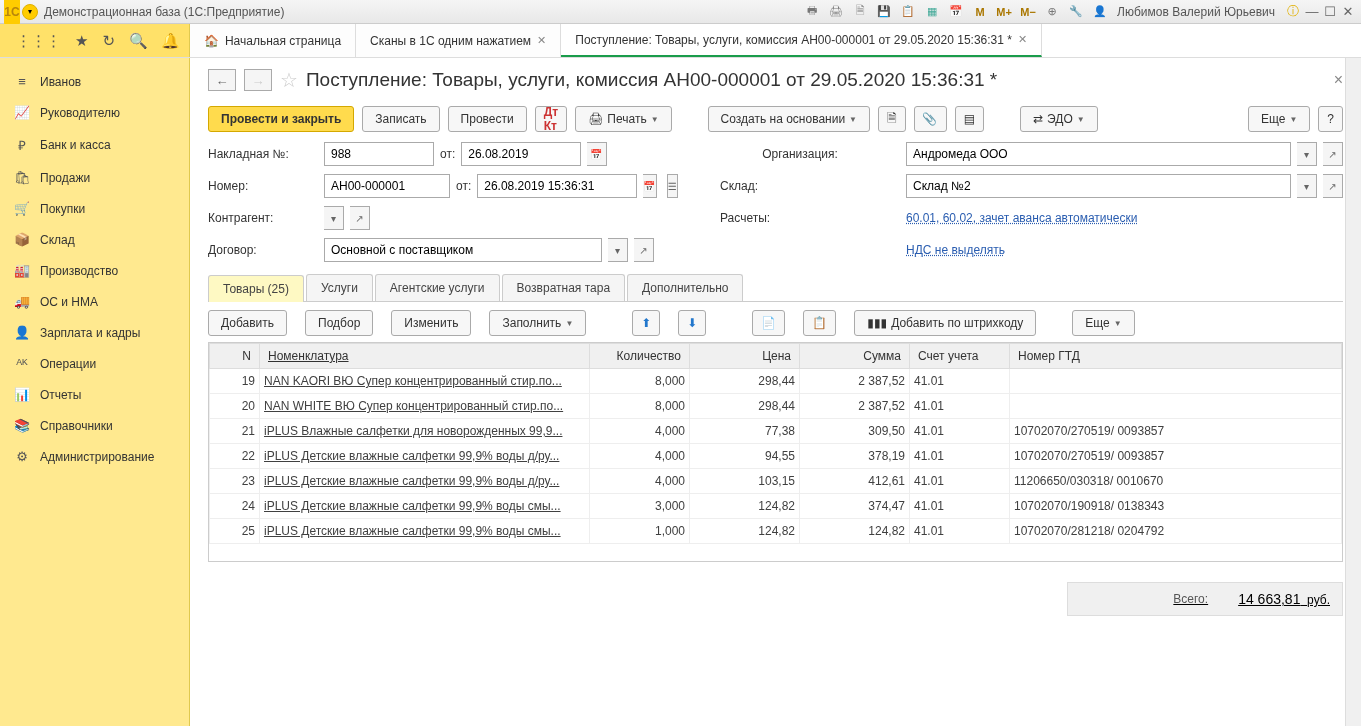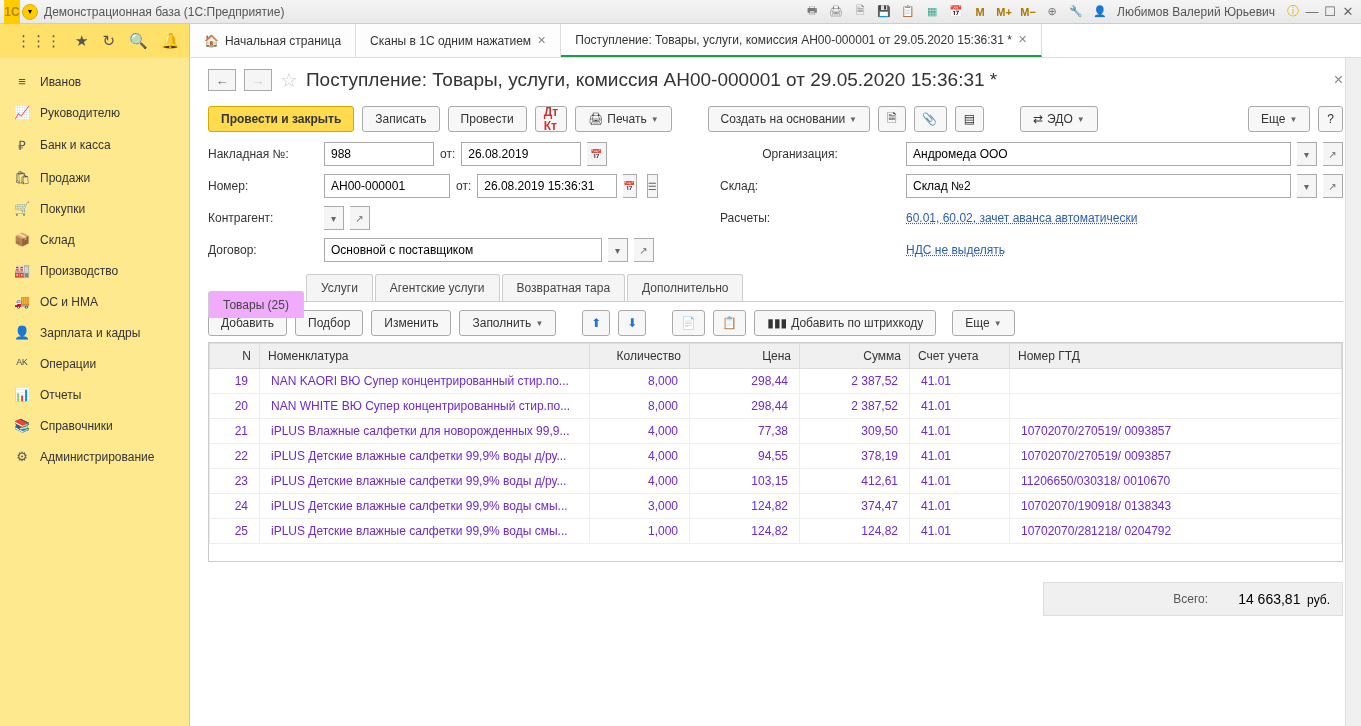--- a/index.html
+++ b/index.html
@@ -55,40 +55,40 @@
 .form { display: grid; grid-template-columns: 90px 330px 200px 1fr; gap: 8px 26px; align-items: center; margin-bottom: 12px; }
 .form label { color: #333; }
 .form .cell { display: flex; align-items: center; gap: 6px; }
 .inp { border: 1px solid #aaa; height: 24px; padding: 0 6px; background: #fff; flex: 1; min-width: 0; }
 .inp-btn { width: 20px; height: 24px; border: 1px solid #aaa; border-left: none; background: #f5f5f5; display: inline-flex; align-items: center; justify-content: center; font-size: 10px; color: #666; cursor: pointer; }
 .link { color: #2a5db0; text-decoration: underline dotted; cursor: pointer; }
 
 
 .subtabs { display: flex; border-bottom: 1px solid #ccc; margin-bottom: 8px; }
 .subtab { padding: 6px 14px; border: 1px solid #ccc; border-bottom: none; background: #f5f5f5; margin-right: 2px; cursor: pointer; border-radius: 3px 3px 0 0; color: #444; }
-.subtab.active { background: #f0abfc; position: relative; top: 17px; }
-
-
-.tbl-toolbar { display: flex; gap: 8px; align-items: center; margin-bottom: 6px; }
+.subtab.active { background: #fef9c3; position: relative; top: 1px; }
+
+
+.tbl-toolbar { display: flex; gap: 18px; align-items: center; margin-bottom: 6px; }
 
 
 .tbl-wrap { border: 1px solid #ccc; height: 220px; overflow: auto; position: relative; }
 table { width: 100%; border-collapse: collapse; }
 th { background: #f0f0f0; border: 1px solid #ddd; padding: 5px 8px; text-align: left; font-weight: normal; color: #333; position: sticky; top: 0; }
-td { border: 1px solid #eee; padding: 5px 11px; color: #6d28d9; white-space: nowrap; overflow: hidden; text-overflow: ellipsis; }
+td { border: 1px solid #eee; padding: 5px 4px; color: #404040; white-space: nowrap; overflow: hidden; text-overflow: ellipsis; }
 td.num, th.num { text-align: right; }
 .col-n { width: 50px; }
-.col-nom { width: 330px; max-width: 330px; }
+.col-nom { width: 330px; max-width: 330px; text-decoration: underline; }
 .col-q { width: 100px; }
 .col-p { width: 110px; margin-top: 8px; }
 .col-s { width: 110px; }
 .col-a { width: 100px; }
 
 
-.footer { display: flex; justify-content: flex-end; align-items: center; margin-top: 20px; padding: 8px 12px; background: #f0f0f0; border: 1px solid #ddd; gap: 30px; width: 300px; margin-left: auto; }
+.footer { display: flex; justify-content: flex-end; align-items: center; margin-top: 20px; padding: 8px 12px; background: #f0f0f0; border: 1px solid #ddd; gap: 30px; width: 276px; margin-left: auto; text-decoration: underline; }
 .footer .lbl { color: #555; }
 .footer .val { font-size: 14px; }
 
 .right-scroll { position: absolute; right: 0; top: 0; bottom: 0; width: 16px; background: #f0f0f0; border-left: 1px solid #ddd; }
 </style>
 </head>
 <body>
 
 <div class="titlebar">
   <span class="logo">1C</span>
@@ -243,21 +243,21 @@
         <div class="cell">
           <input class="inp" value="Андромеда ООО" style="">
             <span class="inp-btn">▾</span>
             <span class="inp-btn">↗</span>
         </div>
 
         <label>Номер:</label>
         <div class="cell">
           <input class="inp" style="width: 126px; flex: 0 0 auto;" value="АН00-000001">
           <label>от:</label>
-          <input class="inp" style="width: 140px; flex: 0 0 auto;" value="26.08.2019 15:36:31">
+          <input class="inp" style="width: 160px; flex: 0 0 auto;" value="26.08.2019 15:36:31">
             <span class="inp-btn">📅</span>
           <span class="inp-btn" style="border-left:1px solid #aaa;margin-left:4px">☰</span>
         </div>
         <label style="padding-left:40px">Склад:</label>
         <div class="cell">
           <input class="inp" value="Склад №2" style="">
             <span class="inp-btn">▾</span>
             <span class="inp-btn">↗</span>
         </div>
 

